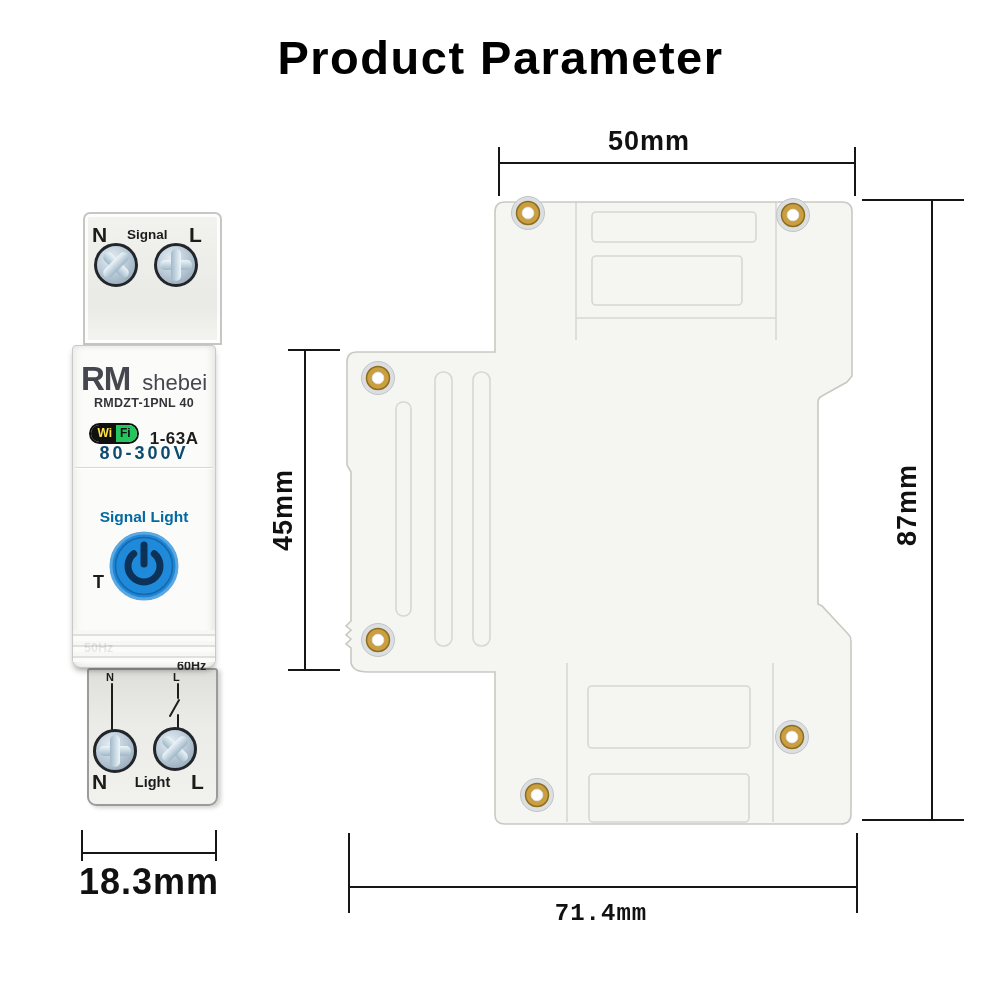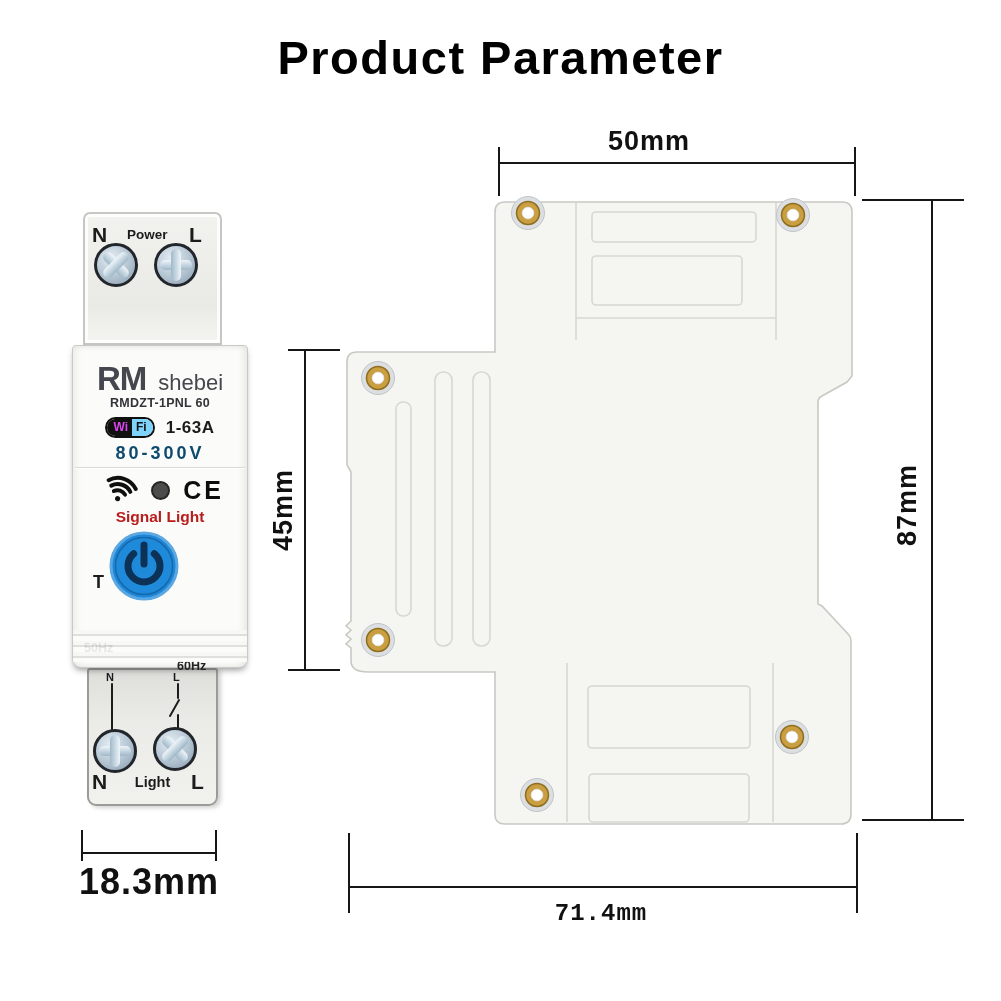--- a/index.html
+++ b/index.html
@@ -19,21 +19,21 @@
   }
   .dim.rot{transform:translate(-50%,-50%) rotate(-90deg);}
   
   .panel-top{
     position:absolute;left:83px;top:212px;width:139px;height:133px;box-sizing:border-box;
     background:linear-gradient(180deg,#f2f2ef 0%,#e9e9e6 70%,#f4f4f1 100%);
     border:2px solid #c6c6c2;border-radius:7px 7px 0 0;
     box-shadow:inset 0 0 0 3px rgba(255,255,255,.85);
   }
   .face-mid{
-    position:absolute;left:72px;top:345px;width:176px;height:323px;box-sizing:border-box;
+    position:absolute;left:72px;top:345px;width:144px;height:323px;box-sizing:border-box;
     background:#fbfbf9;border:1px solid #c9c9c5;border-radius:4px 4px 9px 9px;
     box-shadow:inset 4px 0 6px rgba(0,0,0,.05), inset -4px 0 6px rgba(0,0,0,.07),
                0 4px 6px -2px rgba(70,70,70,.55);
     z-index:2;
     padding-left:44px;
   }
   .panel-bottom{
     position:absolute;left:87px;top:668px;width:131px;height:138px;box-sizing:border-box;
     background:linear-gradient(180deg,#dededb 0%,#ebebe8 40%,#f1f1ee 100%);
     border:2px solid #9b9b97;border-radius:3px 3px 9px 9px;
@@ -52,29 +52,29 @@
   .screw.x::before{transform:rotate(45deg);}
   .screw.x::after{transform:rotate(-45deg);}
   .screw.plus::after{transform:rotate(90deg);}
   .centered{left:0;right:0;text-align:center;}
   .brand-row{position:absolute;top:14px;left:0;right:0;display:flex;justify-content:center;align-items:baseline;color:#46464e;}
   .brand-bold{font-size:33px;font-weight:800;letter-spacing:-1px;}
   .brand-rest{font-size:22px;font-weight:500;margin-left:12px;}
   .model{top:50px;font-size:12.5px;letter-spacing:.3px;color:#33333a;}
   .wifi-row{position:absolute;top:71px;left:0;right:0;display:flex;justify-content:center;align-items:center;gap:11px;}
   .wifi-badge{display:flex;border:2px solid #101010;border-radius:12px;overflow:hidden;font-size:12px;font-weight:bold;line-height:17px;}
-  .wifi-badge .wi{background:#101010;color:#d946ef;padding:0 4px 0 6px;}
-  .wifi-badge .fi{background:#7dd3fc;color:#101010;padding:0 6px 0 4px;}
-  .amps{font-size:17px;font-weight:bold;color:#1c1c1c;letter-spacing:.5px;}
+  .wifi-badge .wi{background:#101010;color:#fde047;padding:0 4px 0 6px;}
+  .wifi-badge .fi{background:#22c55e;color:#101010;padding:0 6px 0 4px;}
+  .amps{font-size:17px;font-weight:bold;color:#1c1c1c;letter-spacing:.5px;margin-top:12px;}
   .volts{top:97px;font-size:18px;letter-spacing:3px;color:#0c4a6e;}
   .divider{position:absolute;left:2px;right:2px;top:121px;height:1px;background:#d8d8d4;box-shadow:0 1px 0 #fff;}
   .icon-row{position:absolute;top:126px;left:0;right:0;display:flex;justify-content:center;align-items:center;gap:13px;}
   .status-dot{width:15px;height:15px;border-radius:50%;background:#4c4c4c;border:2px solid #262626;box-sizing:content-box;}
   .ce{font-size:25px;font-weight:bold;letter-spacing:3px;color:#0d0d0d;}
-  .signal{top:162px;font-size:15.5px;color:#b91c1c;}
+  .signal{top:162px;font-size:15.5px;color:#0369a1;}
   .pwr-wrap{position:absolute;left:34px;top:183px;width:74px;height:74px;}
   .t-lbl{left:20px;top:226px;font-size:18px;}
   .hz{font-size:12.5px;color:#222;margin-top:48px;}
   .ridges{
     position:absolute;left:0;right:0;top:284px;height:32px;
     background:repeating-linear-gradient(180deg,#f7f7f5 0 4px,#dddddb 4px 6px,#fcfcfa 6px 11px);
     opacity:.9;
   }
   .tiny{font-size:11px;}
 </style>
@@ -171,55 +171,41 @@
 <div class="dim" style="left:649px;top:141px;">50mm</div>
 <div class="dim rot" style="left:283px;top:510px;">45mm</div>
 <div class="dim rot" style="left:907px;top:505px;">87mm</div>
 <div class="dim" style="left:601px;top:913px;font-size:24px;font-family:Liberation Mono, monospace;">71.4mm</div>
 <div class="dim" style="left:149px;top:882px;font-size:36px;">18.3mm</div>
 
 <div>
 
   <div class="panel-top">
     <div class="lbl" style="left:7px;top:9px;font-size:21px;">N</div>
-    <div class="lbl" style="left:42px;top:13px;font-size:13.5px;">Power</div>
+    <div class="lbl" style="left:42px;top:13px;font-size:13.5px;">Signal</div>
     <div class="lbl" style="left:104px;top:9px;font-size:21px;">L</div>
     <div class="screw x" style="left:9px;top:29px;"></div>
     <div class="screw plus" style="left:69px;top:29px;"></div>
   </div>
 
   <div class="face-mid">
     <div class="brand-row">
       <span class="brand-bold">RM</span>
         <span class="brand-rest">shebei</span>
     </div>
-    <div class="lbl centered model">RMDZT-1PNL 60</div>
+    <div class="lbl centered model">RMDZT-1PNL 40</div>
     <div class="wifi-row">
       <span class="wifi-badge">
           <span class="wi">Wi</span>
           <span class="fi">Fi</span>
         </span>
       <span class="amps">1-63A</span>
     </div>
     <div class="lbl centered volts">80-300V</div>
     <div class="divider"></div>
-    <div class="icon-row">
-      <svg width="42" height="36" viewBox="-22 -30 44 38">
-        <g transform="rotate(18)">
-          <circle cx="0" cy="-2" r="2.7" fill="#101010"></circle>
-          <g stroke="#101010" fill="none" stroke-width="4.2" stroke-linecap="round">
-            <path d="M -6.2 -8.4 A 9 9 0 0 1 6.2 -8.4"></path>
-            <path d="M -10.6 -13 A 15 15 0 0 1 10.6 -13"></path>
-            <path d="M -15 -17.6 A 21 21 0 0 1 15 -17.6"></path>
-          </g>
-        </g>
-      </svg>
-      <span class="status-dot"></span>
-      <span class="ce">CE</span>
-    </div>
     <div class="lbl centered signal">Signal Light</div>
 
     <div class="pwr-wrap">
       <svg width="74" height="74" viewBox="-37 -37 74 74">
         <circle r="34" fill="#1e86d6"></circle>
         <circle r="33" fill="none" stroke="#5aa7e2" stroke-width="3"></circle>
         <circle r="28.5" fill="#1f8ad9" stroke="#1668ab" stroke-width="1.5"></circle>
         <g stroke="#0d3258" fill="none" stroke-width="7" stroke-linecap="round">
           <path d="M 10.3 -12.3 A 16 16 0 1 1 -10.3 -12.3"></path>
           <line x1="0" y1="-21" x2="0" y2="-2"></line>

